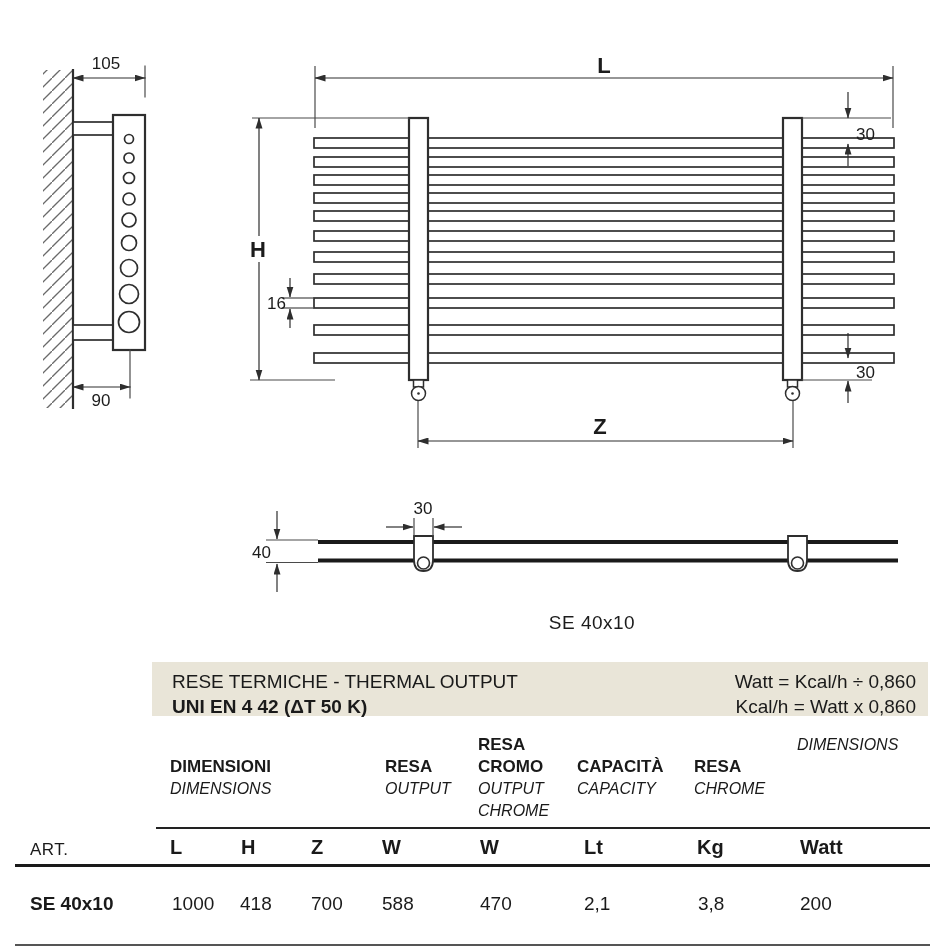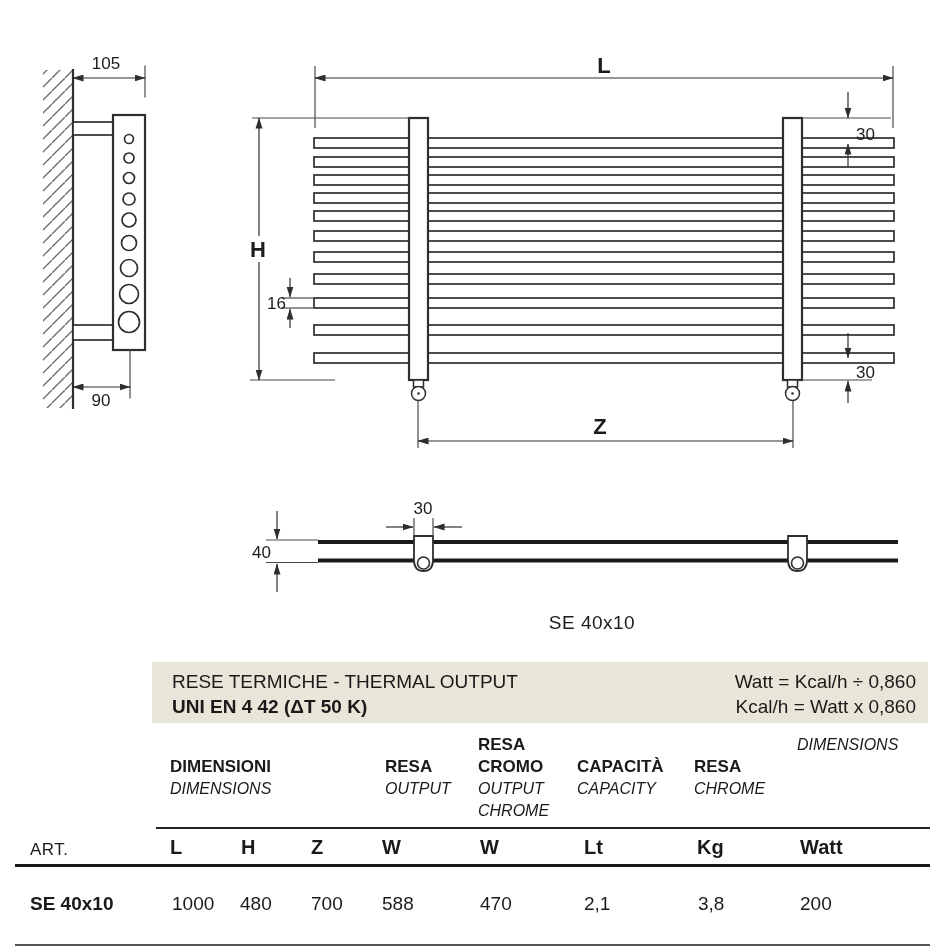--- a/index.html
+++ b/index.html
@@ -4,21 +4,21 @@
 <style>
   html,body{margin:0;padding:0;background:#fff;}
   #stage{position:relative;width:950px;height:950px;background:#fff;overflow:hidden;
          font-family:"Liberation Sans", sans-serif;color:#1a1a1a;}
   svg text{font-family:"Liberation Sans", sans-serif;fill:#1c1c1c;}
   .dimnum{font-size:17px;}
   .dimbig{font-size:22px;font-weight:bold;}
   .model{font-size:19px;letter-spacing:0.5px;}
 
   
-  .band{position:absolute;left:152px;top:662px;width:776px;height:61px;display:flex;justify-content:space-between;}
+  .band{position:absolute;left:152px;top:662px;width:776px;height:54px;display:flex;justify-content:space-between;}
   .band-left{padding:7px 0 0 20px;}
   .band-right{padding:7px 12px 0 0;text-align:right;}
   .band-line{font-size:19px;line-height:25px;white-space:pre;}
   .band-line.b{font-weight:bold;}
 
   
   .tg{position:absolute;top:734px;}
   .tg-it{display:flex;align-items:flex-end;height:44px;font-weight:bold;font-size:17px;line-height:22px;white-space:pre-line;}
   .tg-en{font-style:italic;font-size:16px;line-height:22px;white-space:pre-line;}
 
@@ -215,21 +215,21 @@
       <span class="subhead cell" style="left:382px;top:836px">W</span>
       <span class="subhead cell" style="left:480px;top:836px">W</span>
       <span class="subhead cell" style="left:584px;top:836px">Lt</span>
       <span class="subhead cell" style="left:697px;top:836px">Kg</span>
       <span class="subhead cell" style="left:800px;top:836px">Watt</span>
     </div>
 
     <div class="datarow" style="left:0;width:950px;">
       <span class="cell artname" style="left:30px">SE 40x10</span>
       <span class="cell" style="left:172px">1000</span>
-      <span class="cell" style="left:240px">480</span>
+      <span class="cell" style="left:240px">418</span>
       <span class="cell" style="left:311px">700</span>
       <span class="cell" style="left:382px">588</span>
       <span class="cell" style="left:480px">470</span>
       <span class="cell" style="left:584px">2,1</span>
       <span class="cell" style="left:698px">3,8</span>
       <span class="cell" style="left:800px">200</span>
     </div>
   </div>
 
 </div>

